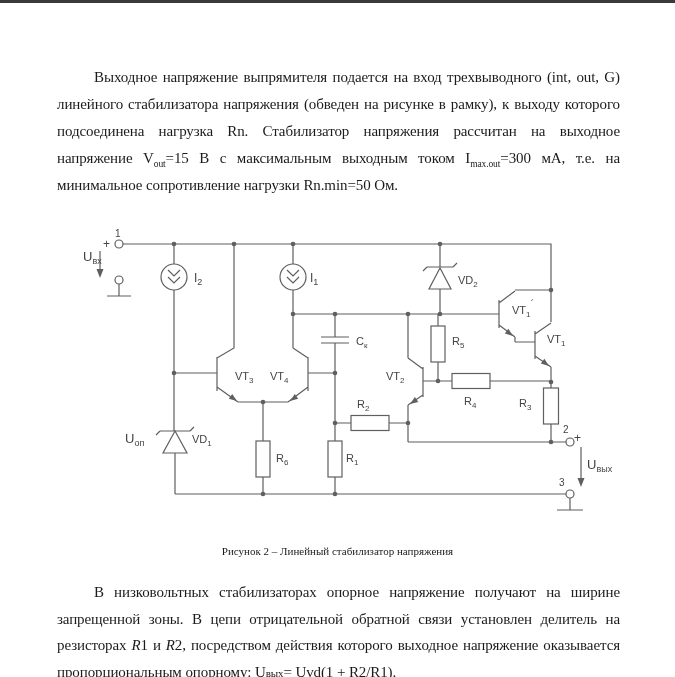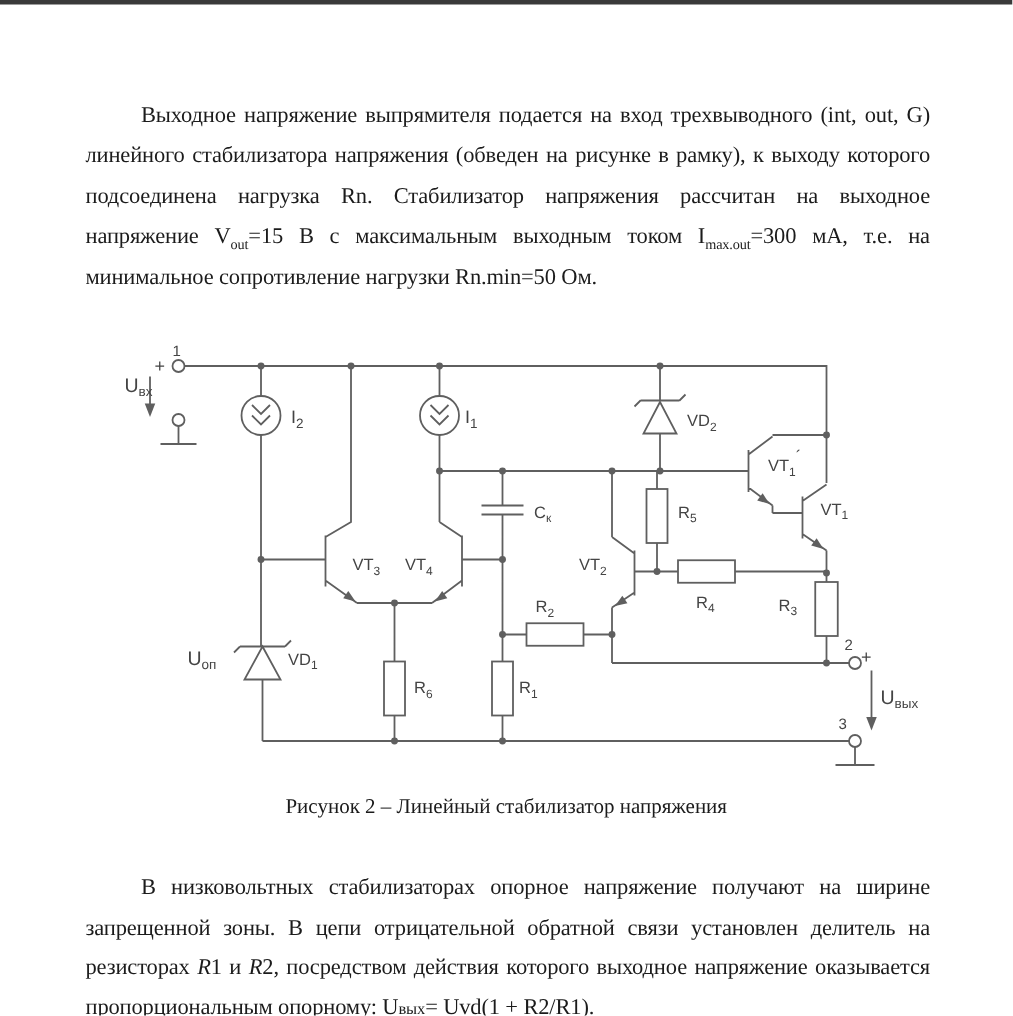--- a/index.html
+++ b/index.html
@@ -6,22 +6,22 @@
   body{width:675px;height:677px;background:#fff;position:relative;overflow:hidden;
        font-family:"Liberation Serif",serif;color:#1b1b1b;}
   .topbar{position:absolute;top:0;left:0;width:675px;height:3px;background:#3a3a3a;}
   .para{position:absolute;left:57px;width:563px;text-align:justify;
         font-size:15px;line-height:27px;letter-spacing:-0.1px;}
   .para.indent{text-indent:37px;}
   #p1{top:64px;}
   #p2{top:579px;line-height:26.5px;}
   .para sub{font-size:9.5px;line-height:0;}
   .para small{font-size:11px;}
-  .caption{position:absolute;top:531px;left:0;width:675px;text-align:center;
-           font-size:14px;}
+  .caption{position:absolute;top:545px;left:0;width:675px;text-align:center;
+           font-size:11px;}
   .circuit{position:absolute;left:70px;top:222px;width:560px;height:310px;}
   .circuit svg{display:block;width:560px;height:310px;}
   .cw{stroke:#5f5f5f;stroke-width:1.2;fill:none;}
   .cf{fill:#5f5f5f;stroke:none;}
   .cbox{fill:#fff;stroke:#5f5f5f;stroke-width:1.2;}
   text{font-family:"Liberation Sans",sans-serif;fill:#444;}
 </style>
 </head>
 <body>
 

